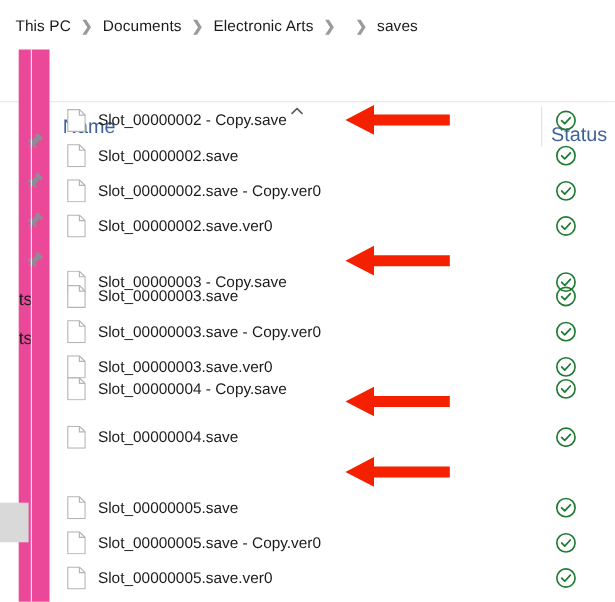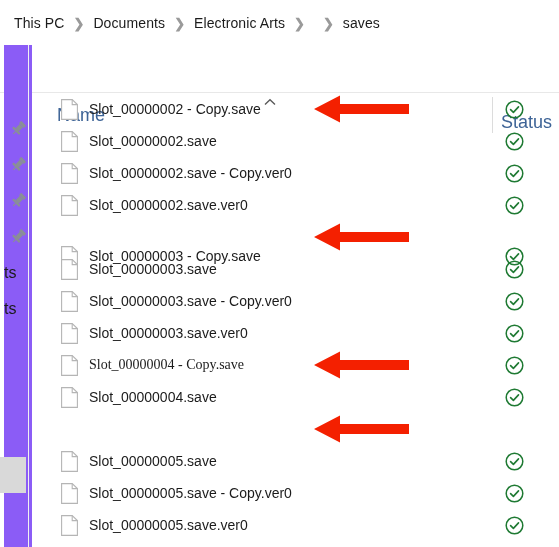--- a/index.html
+++ b/index.html
@@ -72,23 +72,23 @@
   #col-divider {
     position: absolute;
     left: 492px; top: 52px;
     width: 1px; height: 36px;
     background: #dcdcdc;
   }
 
   
   #nav-pane {
     position: absolute;
-    left: 4px; top: 45px;
+    left: 17px; top: 45px;
     width: 28px; height: 502px;
-    background: #8b5cf6;
+    background: #ec4899;
   }
   #nav-divider {
     position: absolute;
     left: 28px; top: 45px;
     width: 1px; height: 502px;
     background: #f1f1f1;
   }
   .nav-pin {
     position: absolute;
     left: 6px;
@@ -298,21 +298,21 @@
       <span class="file-icon"><svg width="17" height="21" viewBox="0 0 17 21">
           <path d="M0.6 0.6 H11.2 L16.4 5.6 V20.4 H0.6 Z" fill="#ffffff" stroke="#b5b5b5" stroke-width="1.1"></path>
           <path d="M11.2 0.6 V5.6 H16.4" fill="none" stroke="#b5b5b5" stroke-width="1.1"></path>
         </svg></span>
       <span class="file-label">Slot_00000003.save.ver0</span>
       <span class="status-icon" title="available-on-this-device"><svg width="19" height="19" viewBox="0 0 19 19">
           <circle cx="9.5" cy="9.5" r="8.3" fill="none" stroke="#1f7a33" stroke-width="1.5"></circle>
           <polyline points="5.6,9.6 8.4,12.4 13.5,6.9" fill="none" stroke="#1f7a33" stroke-width="1.6" stroke-linecap="round" stroke-linejoin="round"></polyline>
         </svg></span>
     </div>
-    <div class="file-row" style="top: 256px; font-family: Liberation Serif, serif;">
+    <div class="file-row" style="top: 244px;">
       <span class="file-icon"><svg width="17" height="21" viewBox="0 0 17 21">
           <path d="M0.6 0.6 H11.2 L16.4 5.6 V20.4 H0.6 Z" fill="#ffffff" stroke="#b5b5b5" stroke-width="1.1"></path>
           <path d="M11.2 0.6 V5.6 H16.4" fill="none" stroke="#b5b5b5" stroke-width="1.1"></path>
         </svg></span>
       <span class="file-label">Slot_00000004 - Copy.save</span>
       <span class="status-icon" title="available-on-this-device"><svg width="19" height="19" viewBox="0 0 19 19">
           <circle cx="9.5" cy="9.5" r="8.3" fill="none" stroke="#1f7a33" stroke-width="1.5"></circle>
           <polyline points="5.6,9.6 8.4,12.4 13.5,6.9" fill="none" stroke="#1f7a33" stroke-width="1.6" stroke-linecap="round" stroke-linejoin="round"></polyline>
         </svg></span>
     </div>

